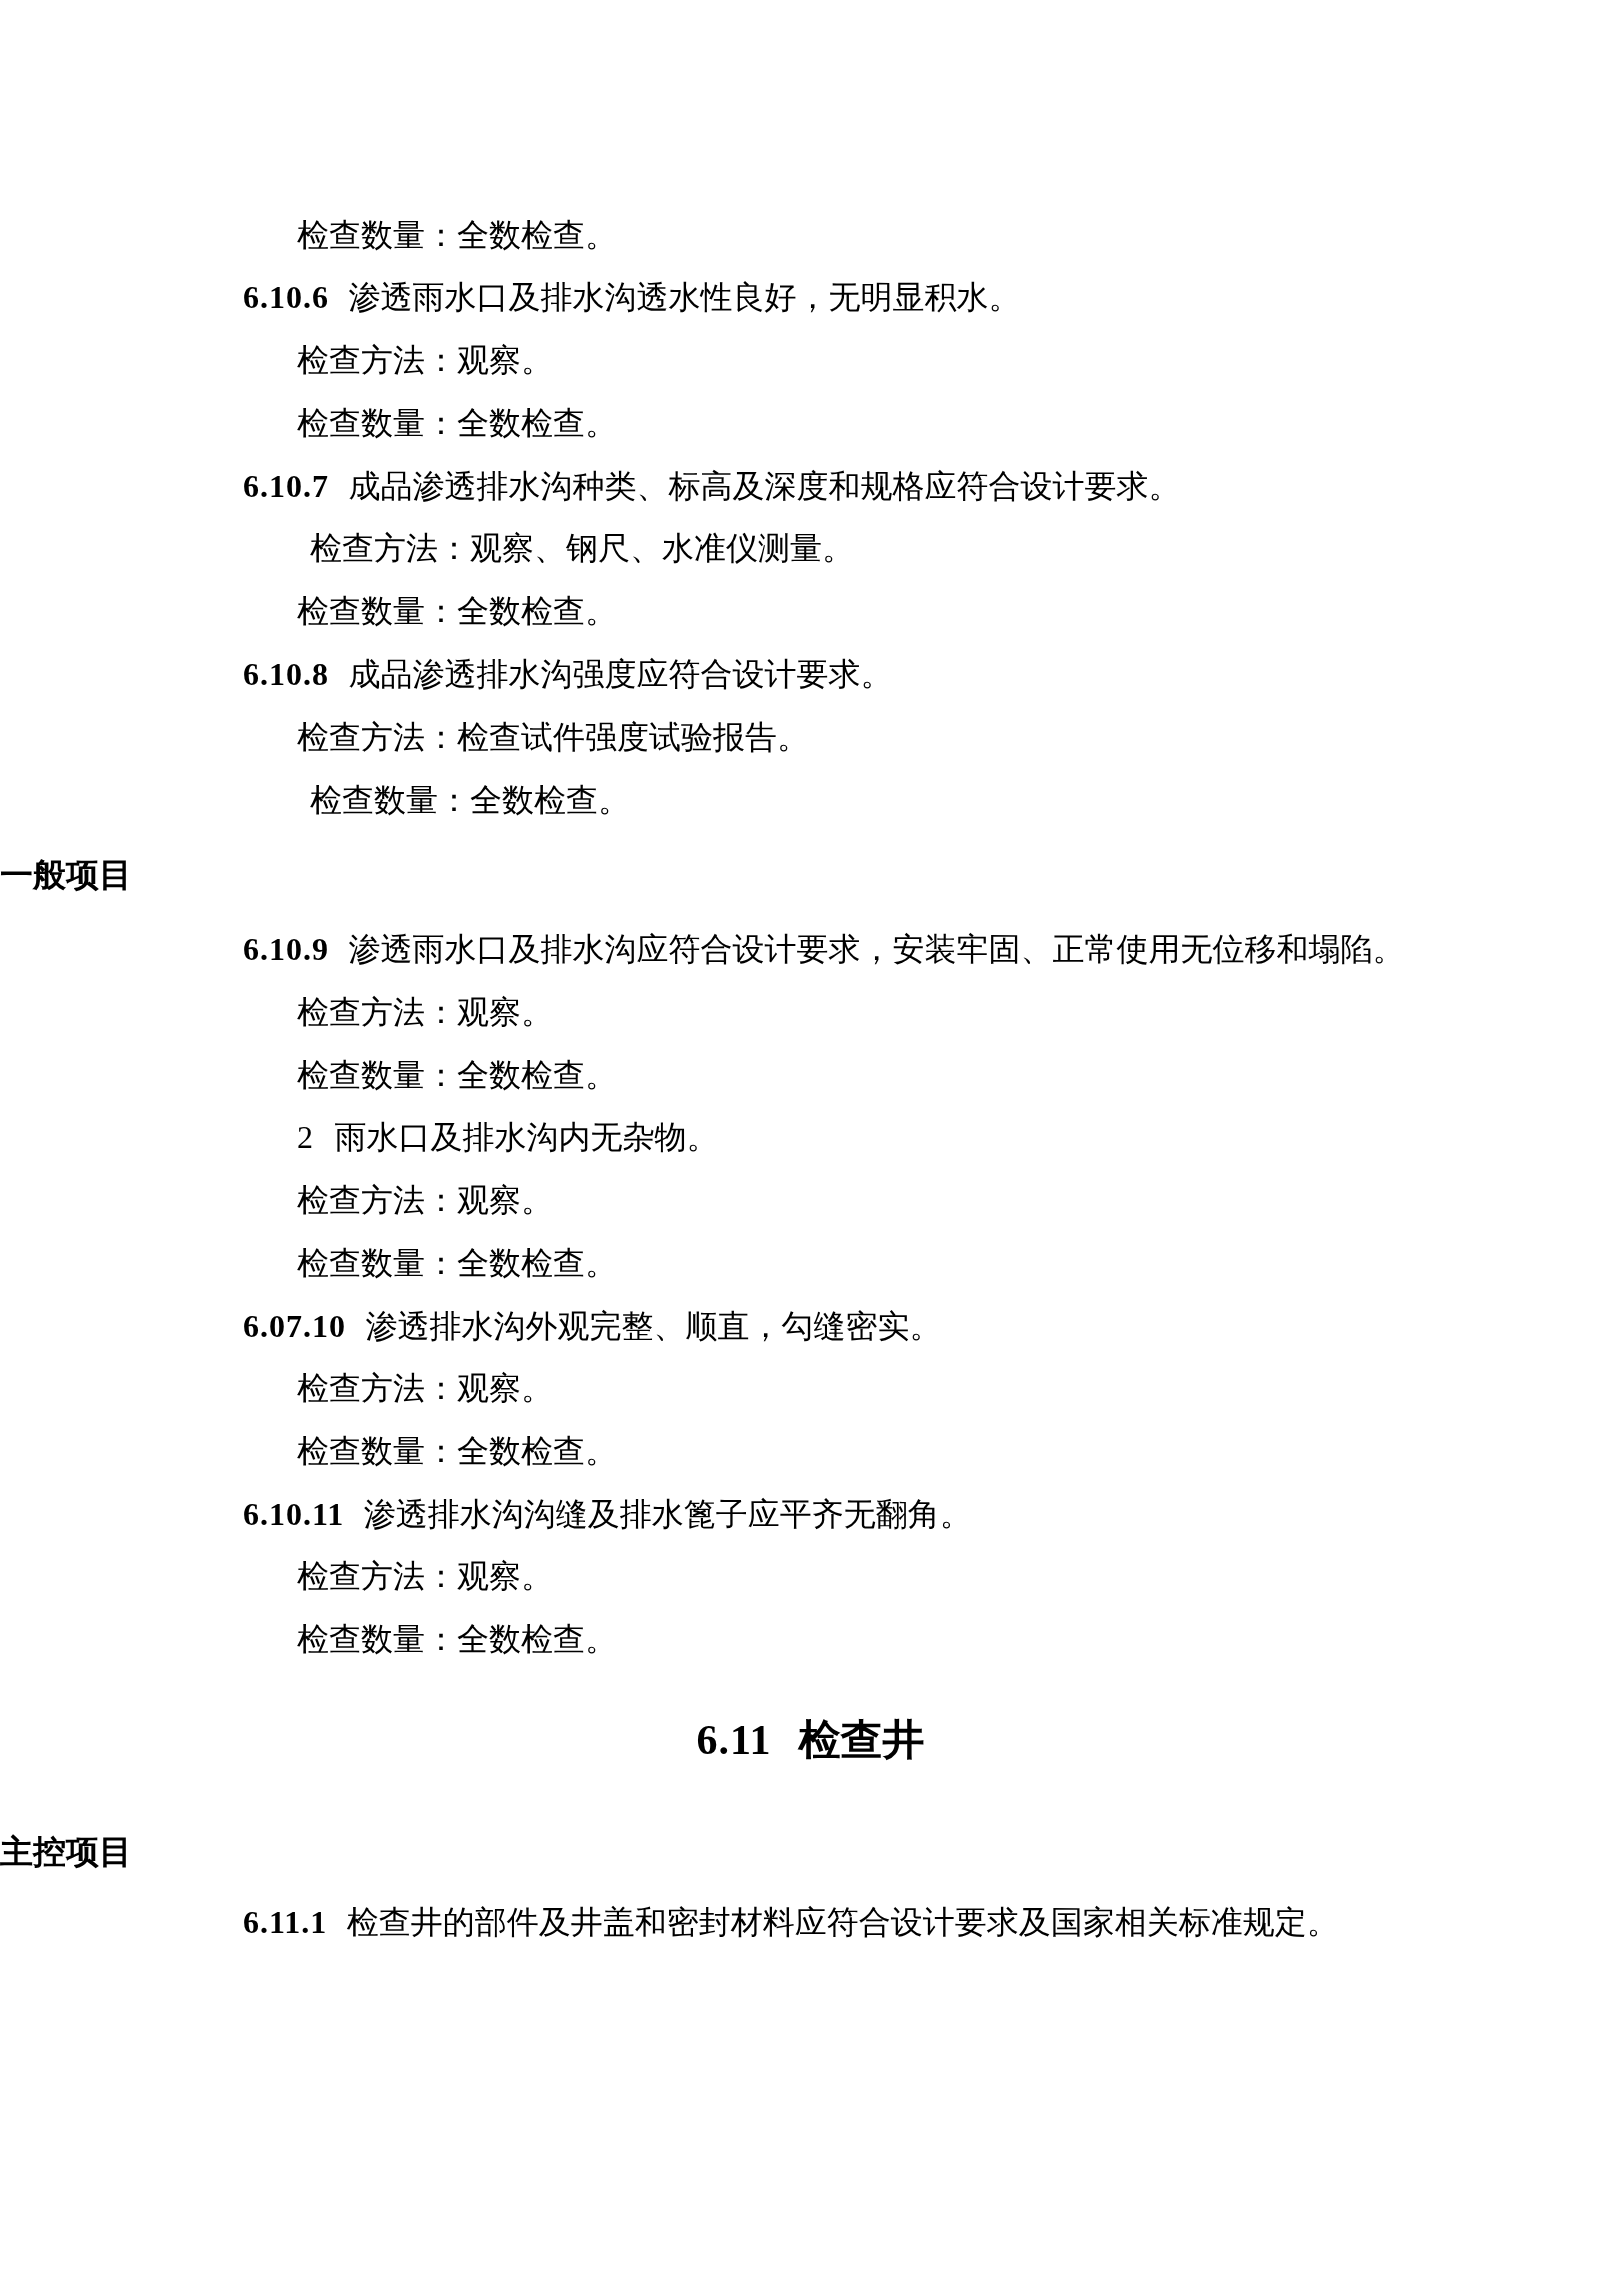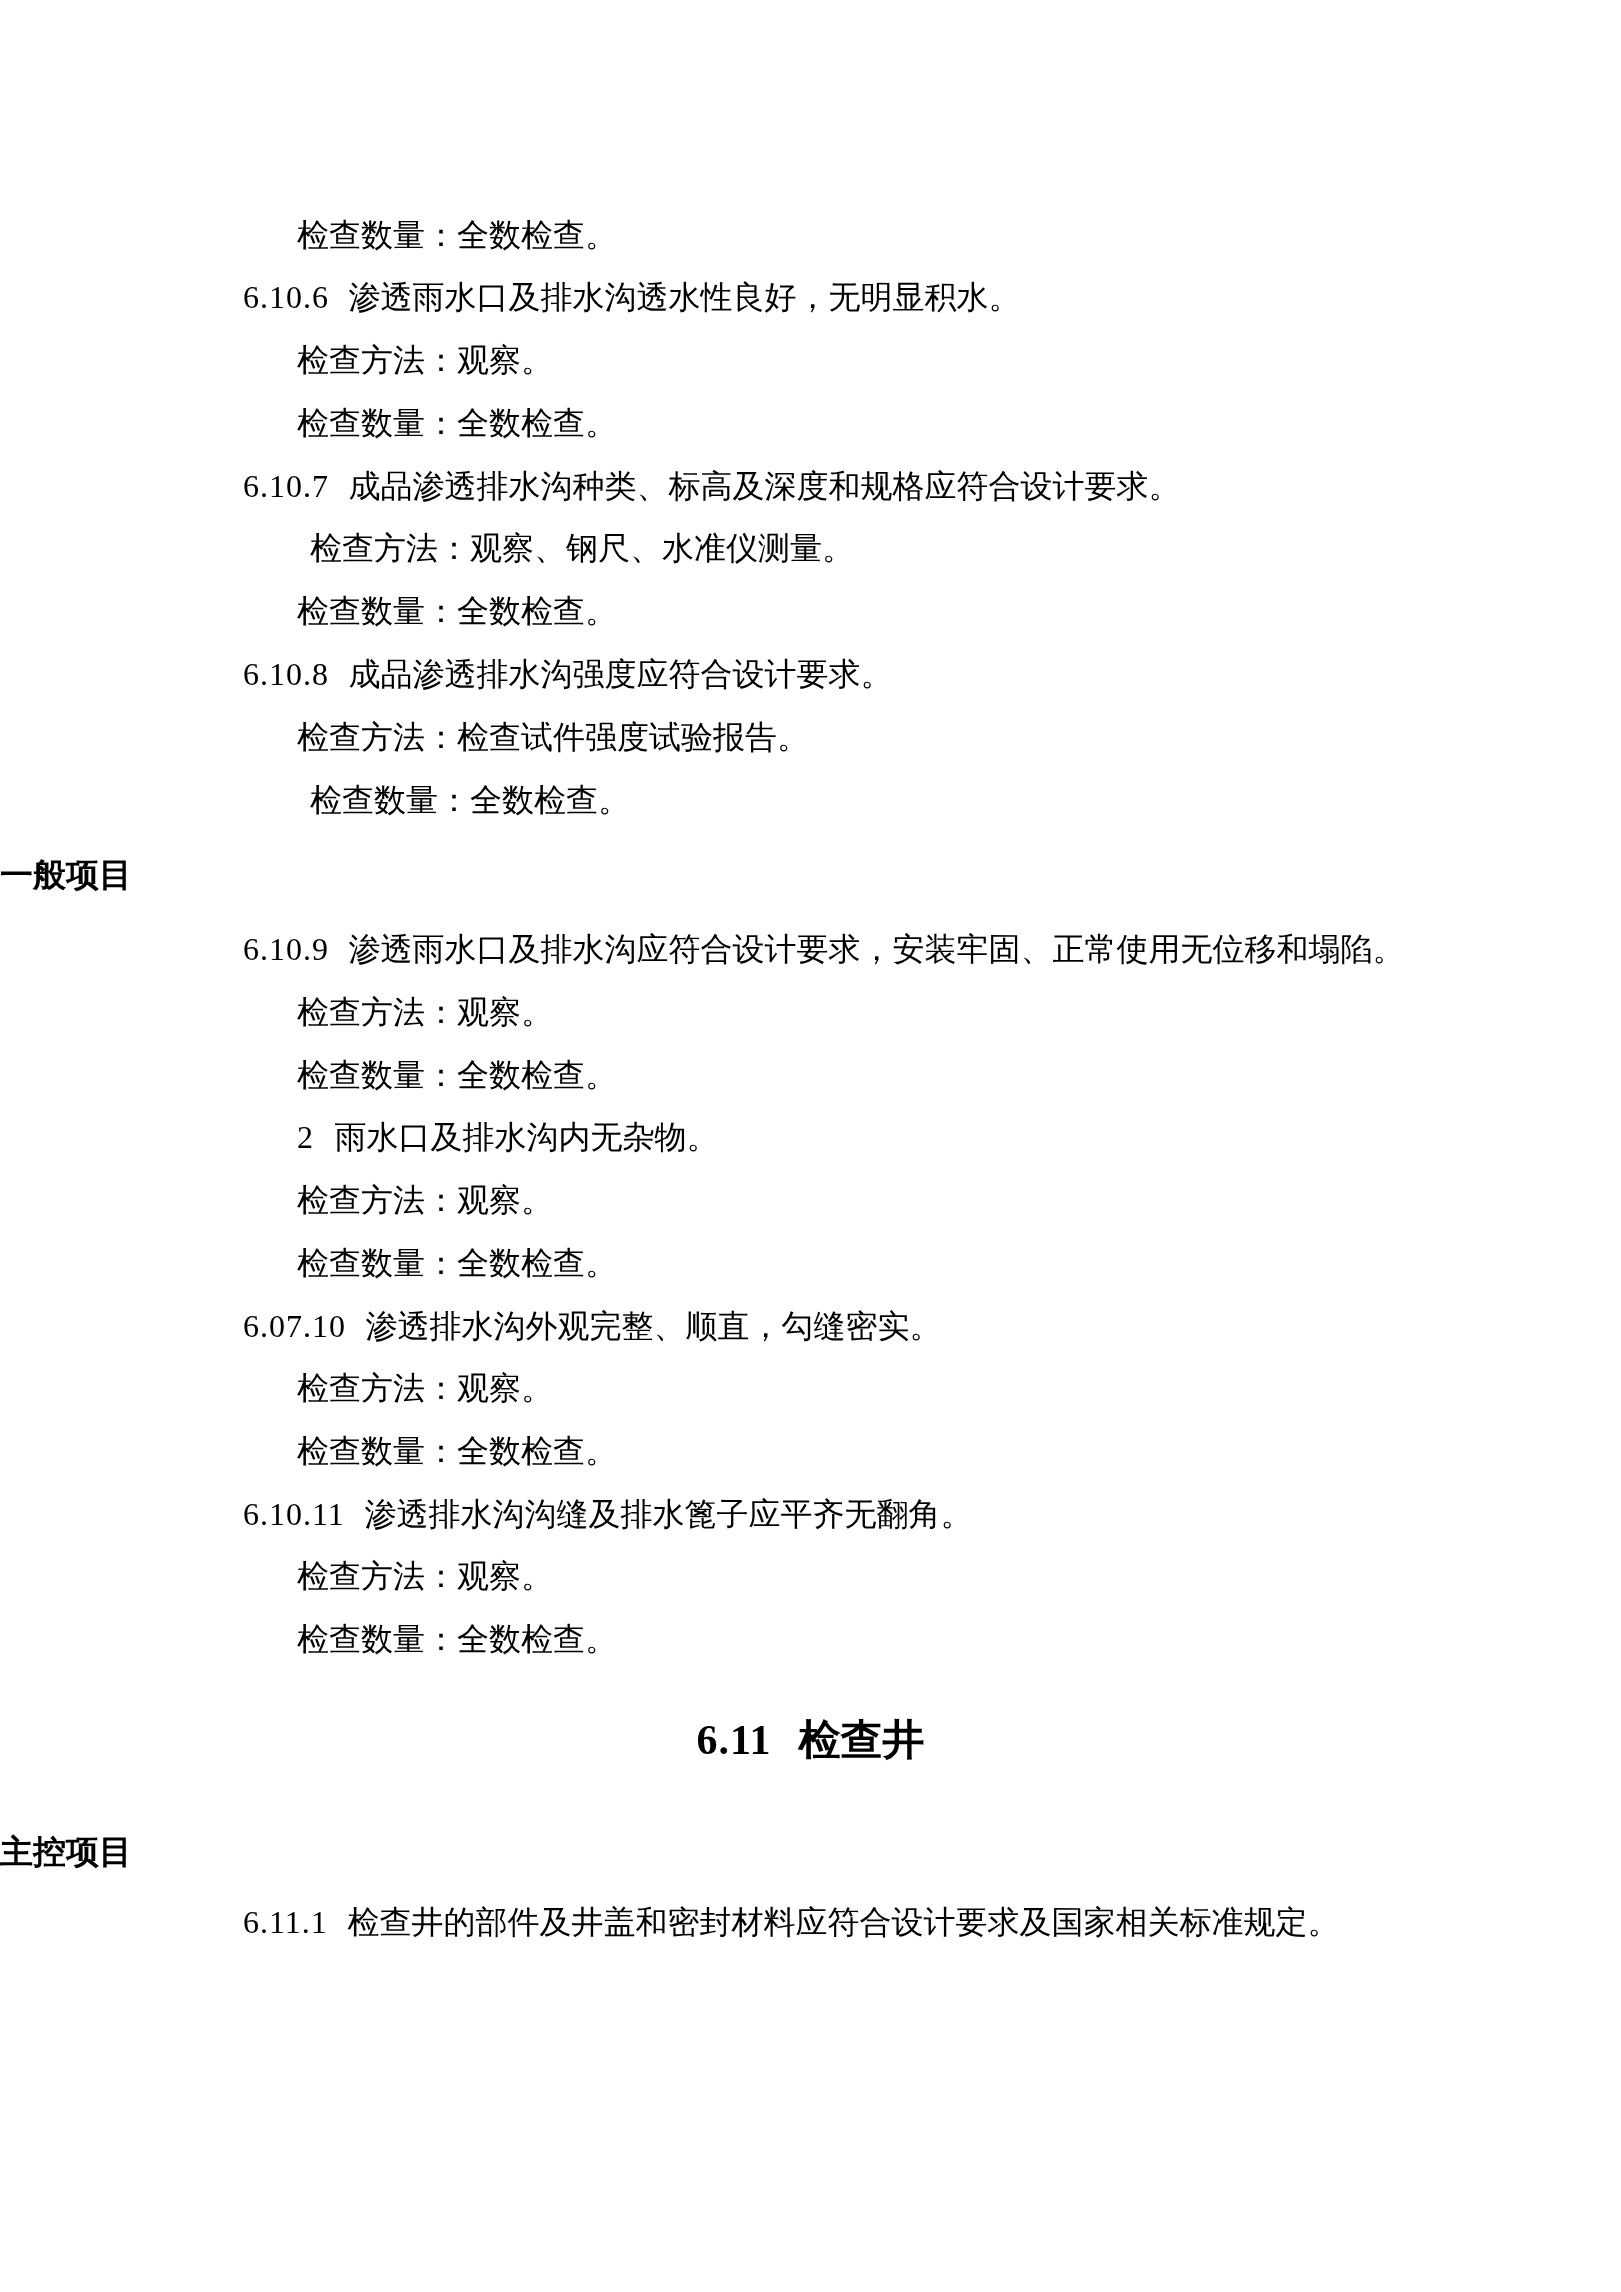--- a/index.html
+++ b/index.html
@@ -12,21 +12,21 @@
   }
   .line{
     position:absolute;
     font-size:32px;line-height:43px;
     white-space:nowrap;
   }
   .indent{left:297px;}
   .indent-b{left:310px;}
   .clause{left:243px;}
   .clause .num{
-    font-weight:normal;
+    font-weight:bold;
     margin-right:19.6px;
     letter-spacing:1px;
   }
   .listitem{left:297px;}
   .listitem .num{margin-right:21.6px;}
   .subheading{
     left:0;width:1621px;text-align:left;
     font-weight:bold;
     font-family:"Liberation Sans","DejaVu Sans",sans-serif;
     font-size:33px;

